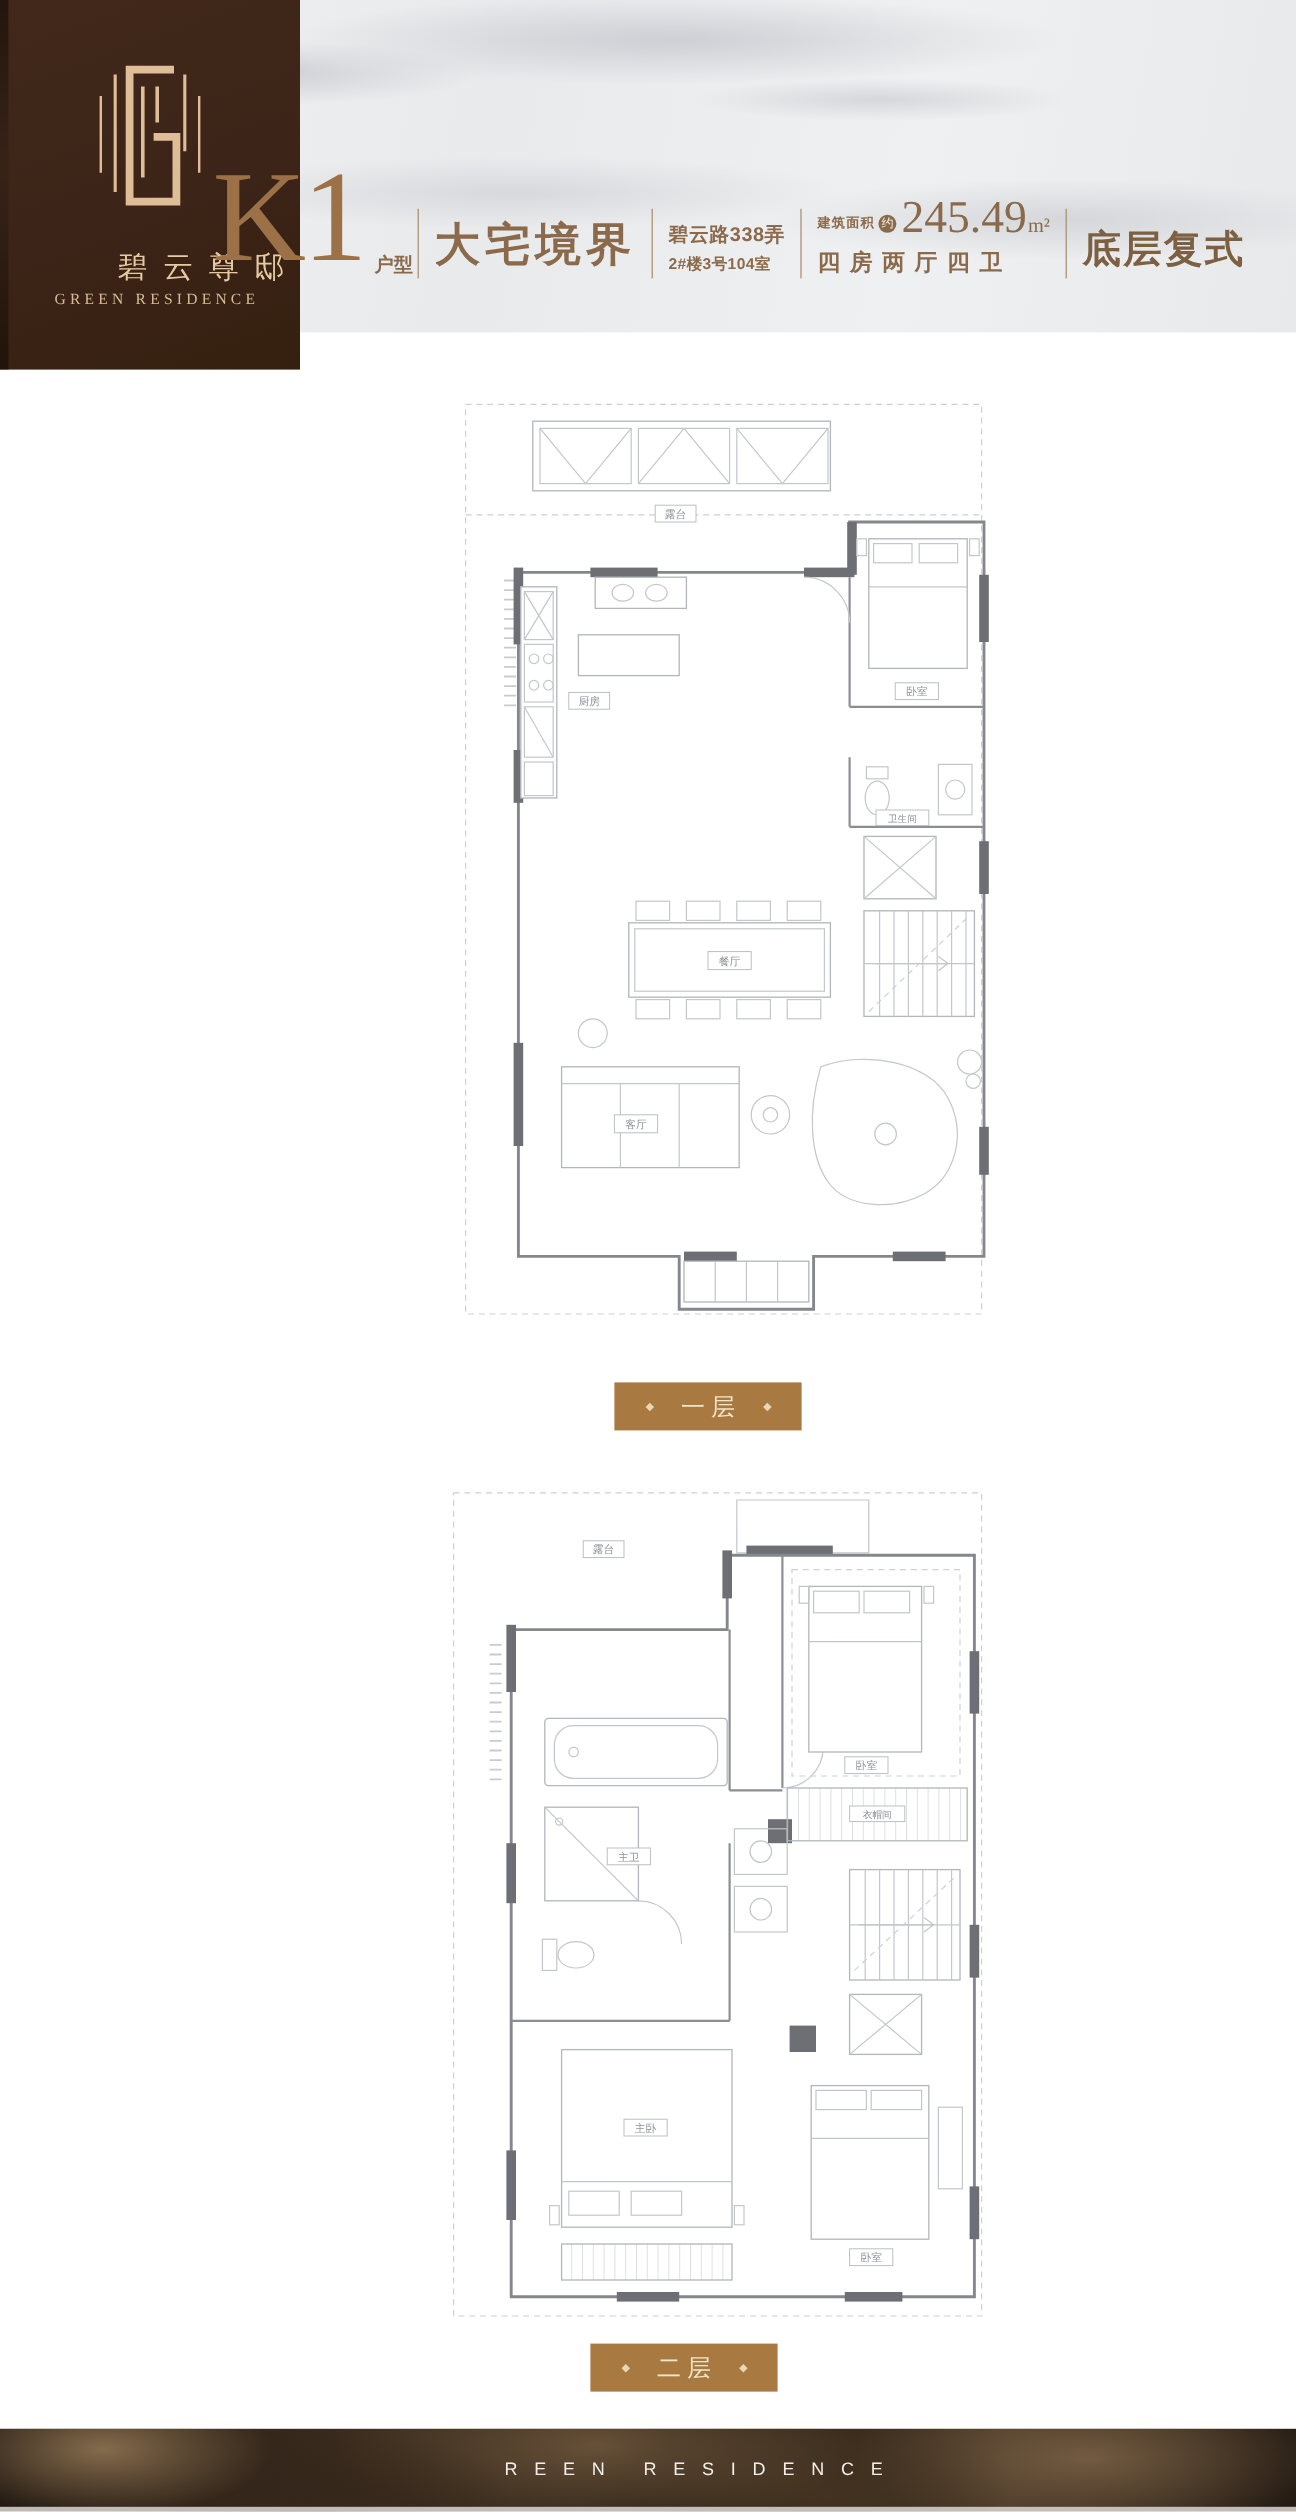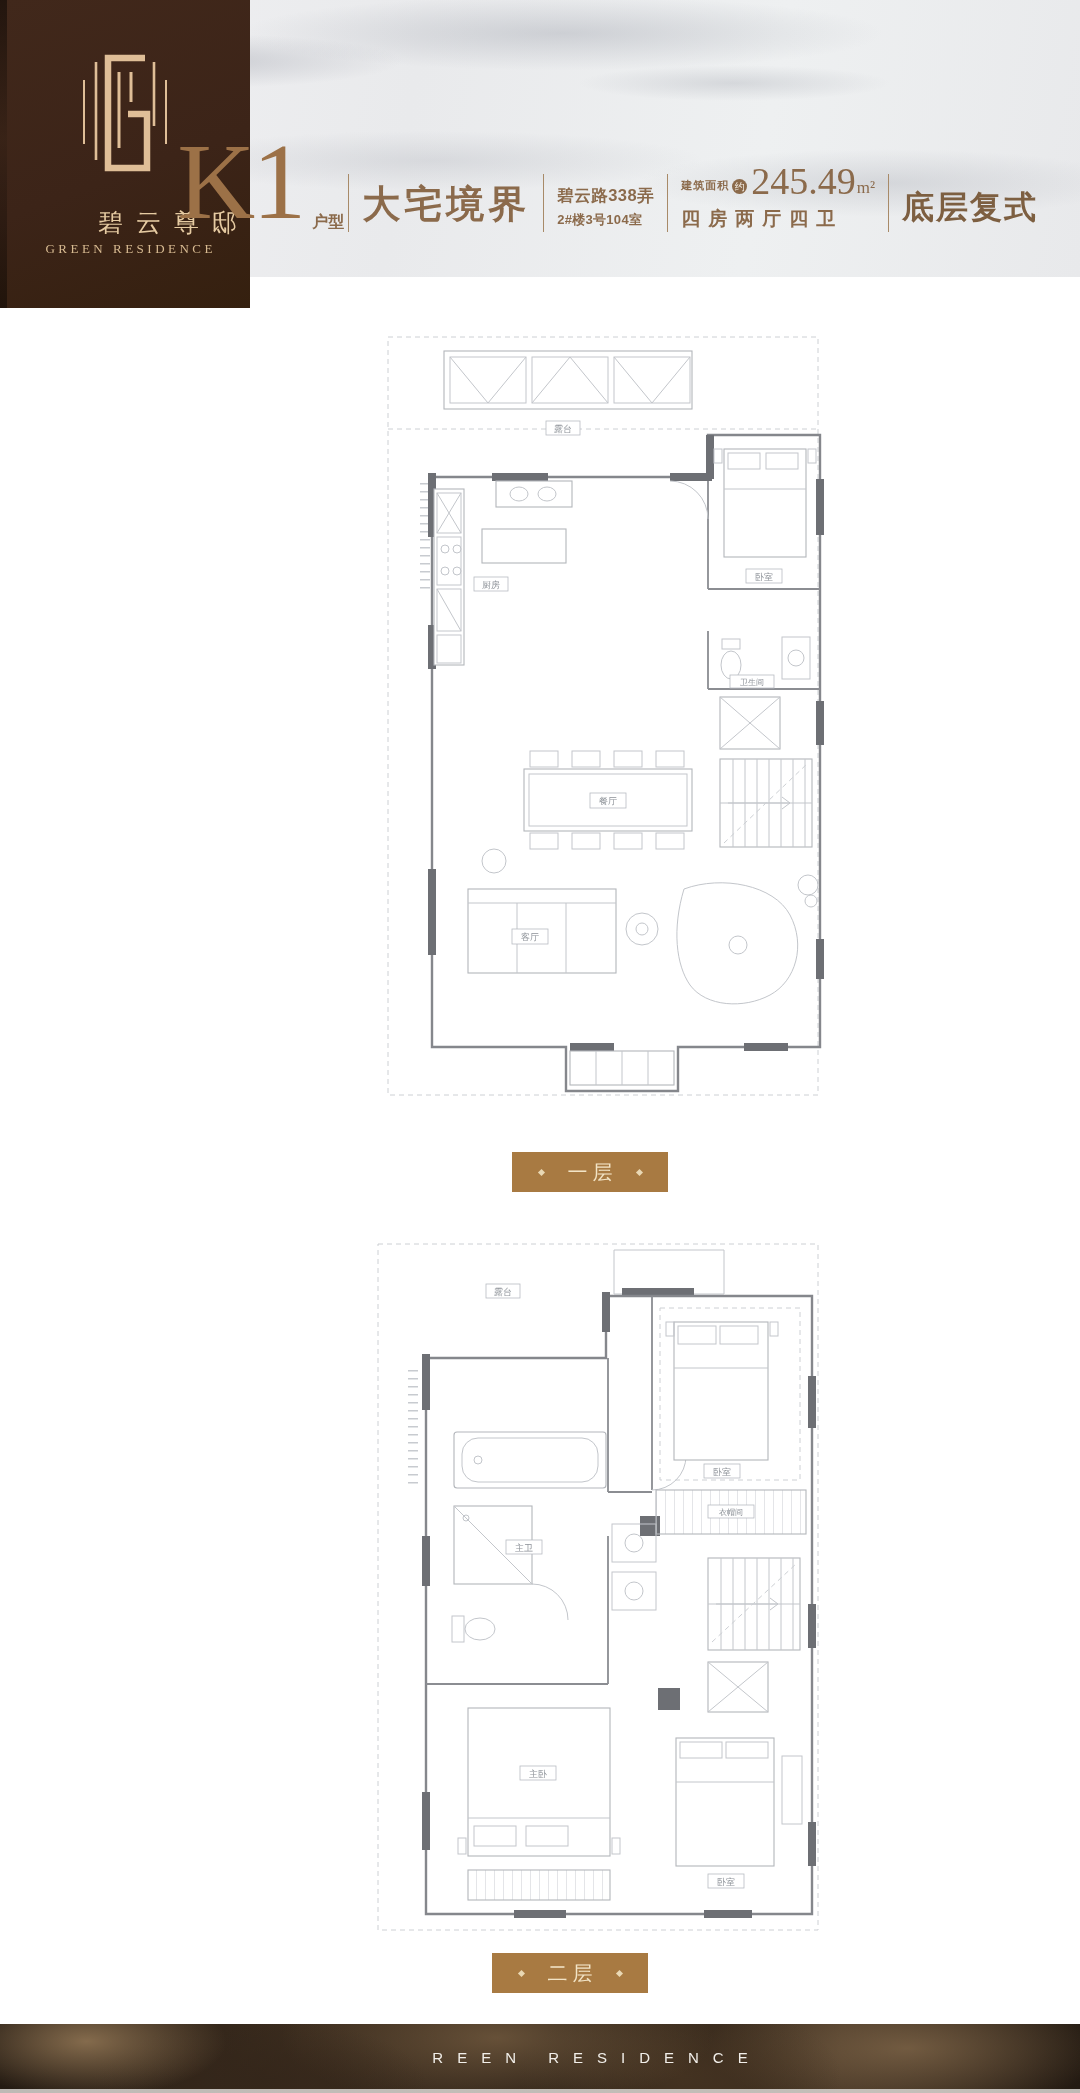--- a/index.html
+++ b/index.html
@@ -117,21 +117,21 @@
       linear-gradient(90deg, #231a12 0%, #3b2c1e 28%, #2a1f15 52%, #443424 78%, #231a12 100%);
     overflow:hidden;
   }
   .footer::after {
     content:""; position:absolute; left:0; bottom:0; width:100%; height:4px;
     background:#d9d6d2; opacity:.85;
   }
   .footer-brand {
     position:absolute; left:50%; top:50%;
     transform:translate(-50%,-58%) translateX(45px);
-    color:#f2efea; font-size:15px; letter-spacing:14px; white-space:nowrap;margin-left:12px;
+    color:#f2efea; font-size:15px; letter-spacing:14px; white-space:nowrap;
   }
 </style>
 </head>
 <body>
 
 <div class="page">
 
   <div class="marble-band"></div>
 
   <div class="logo-box">

